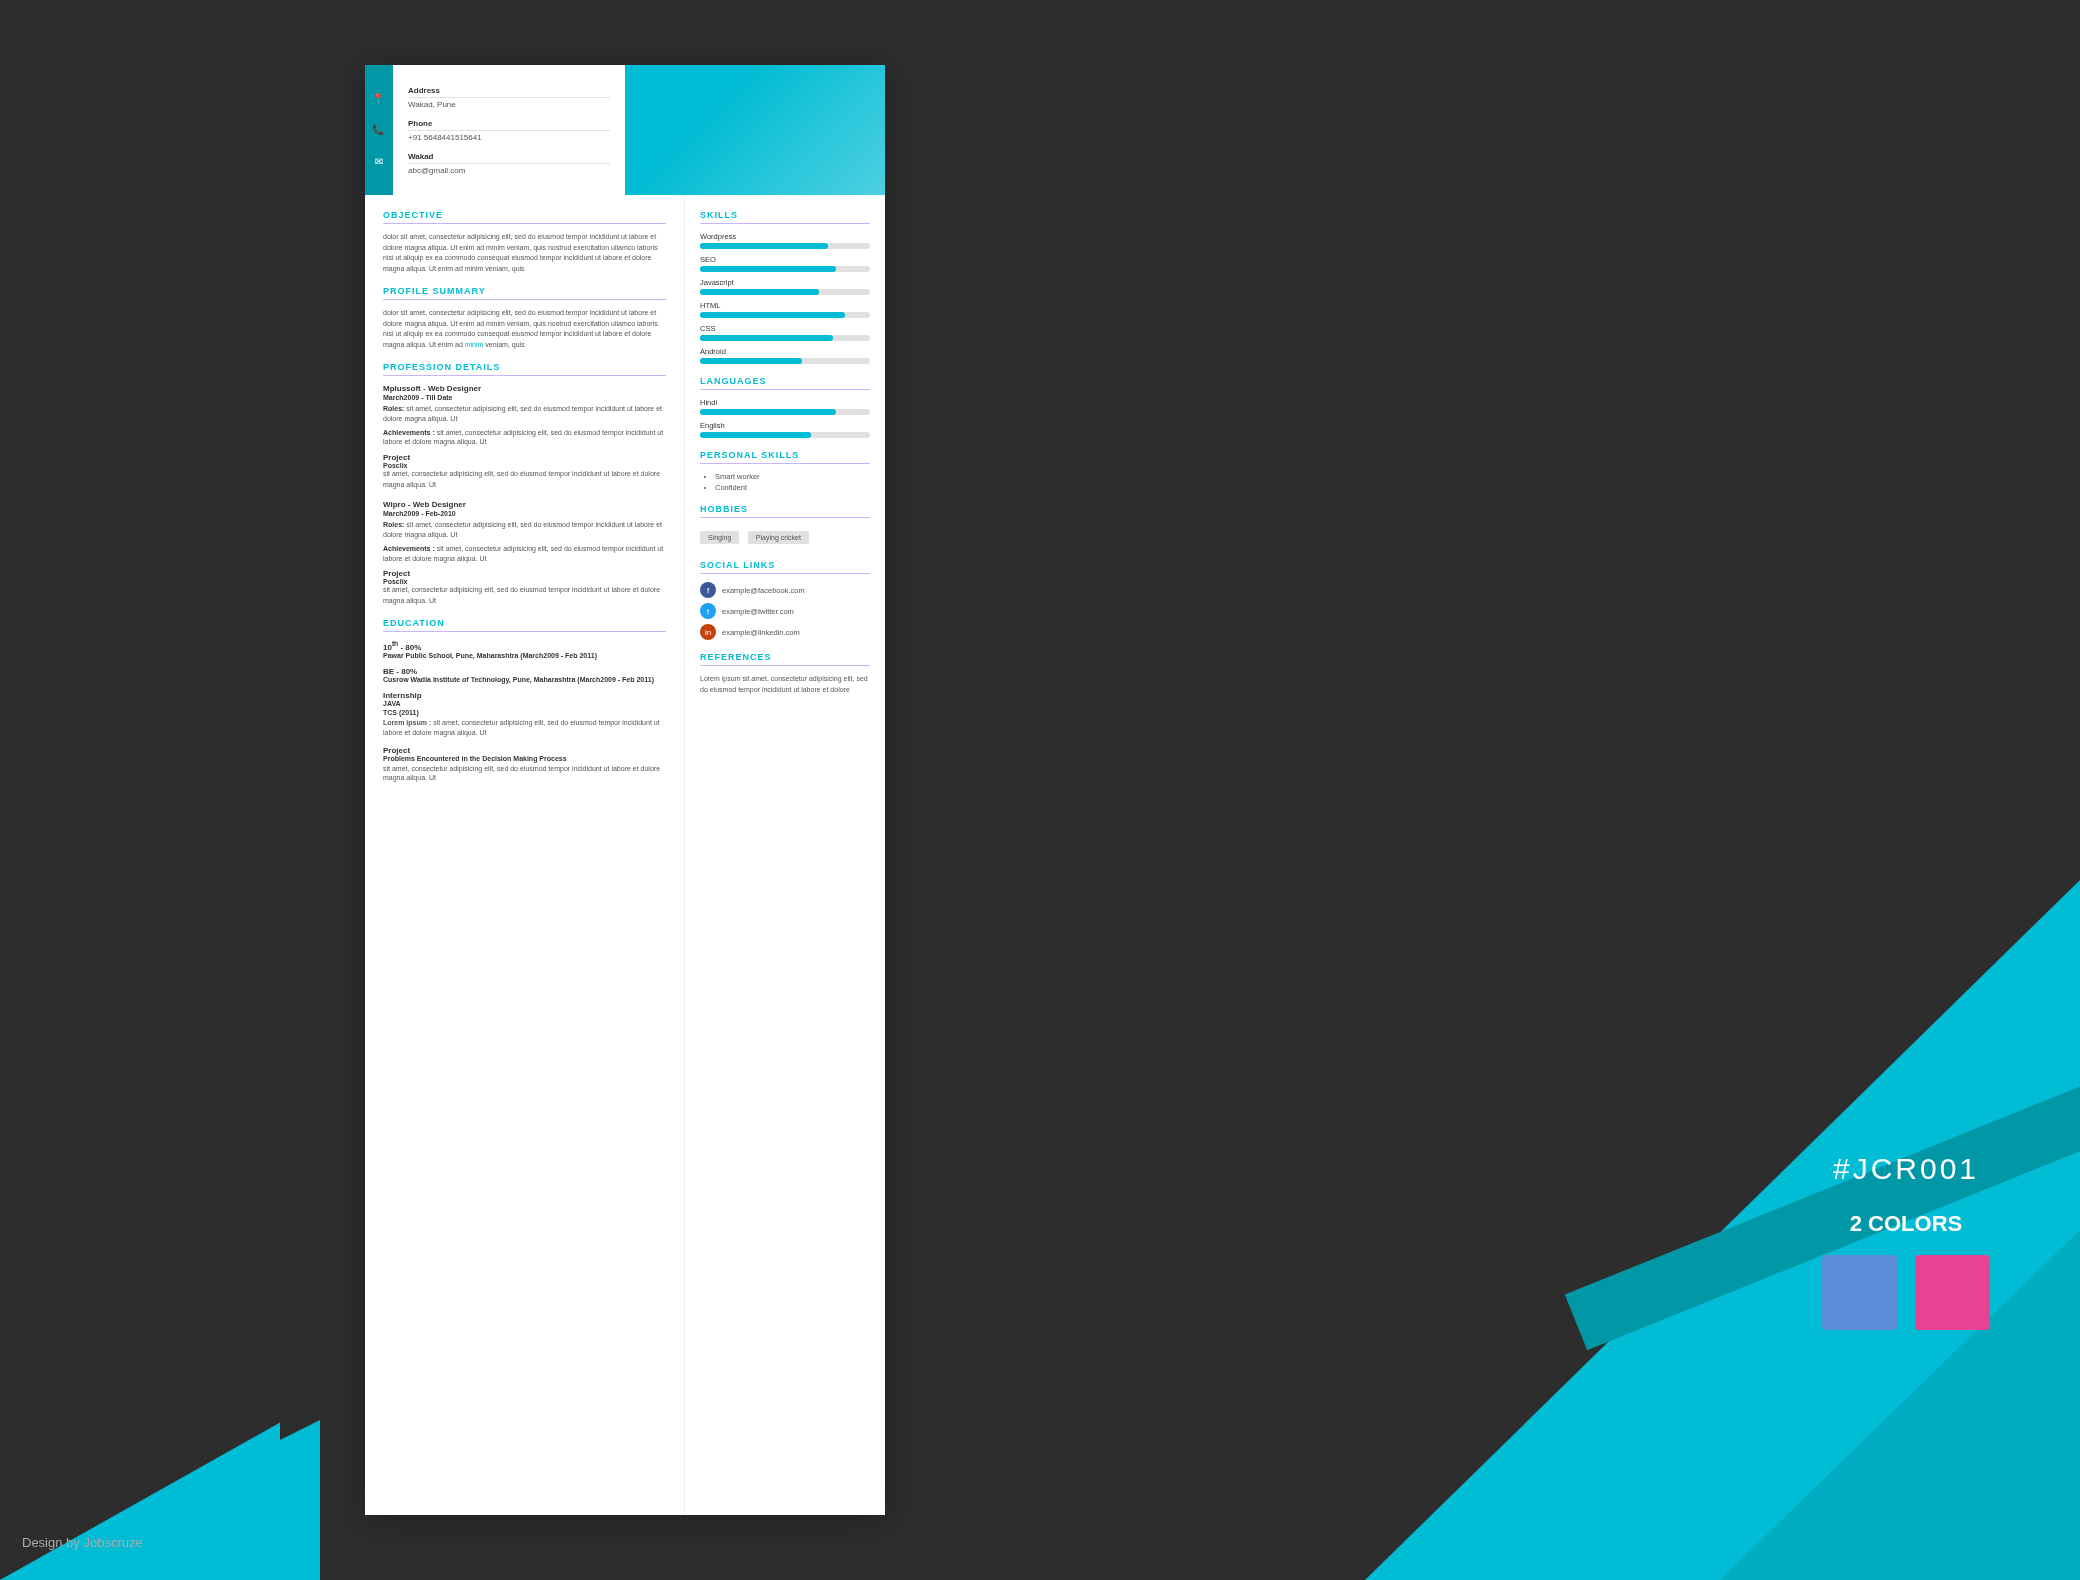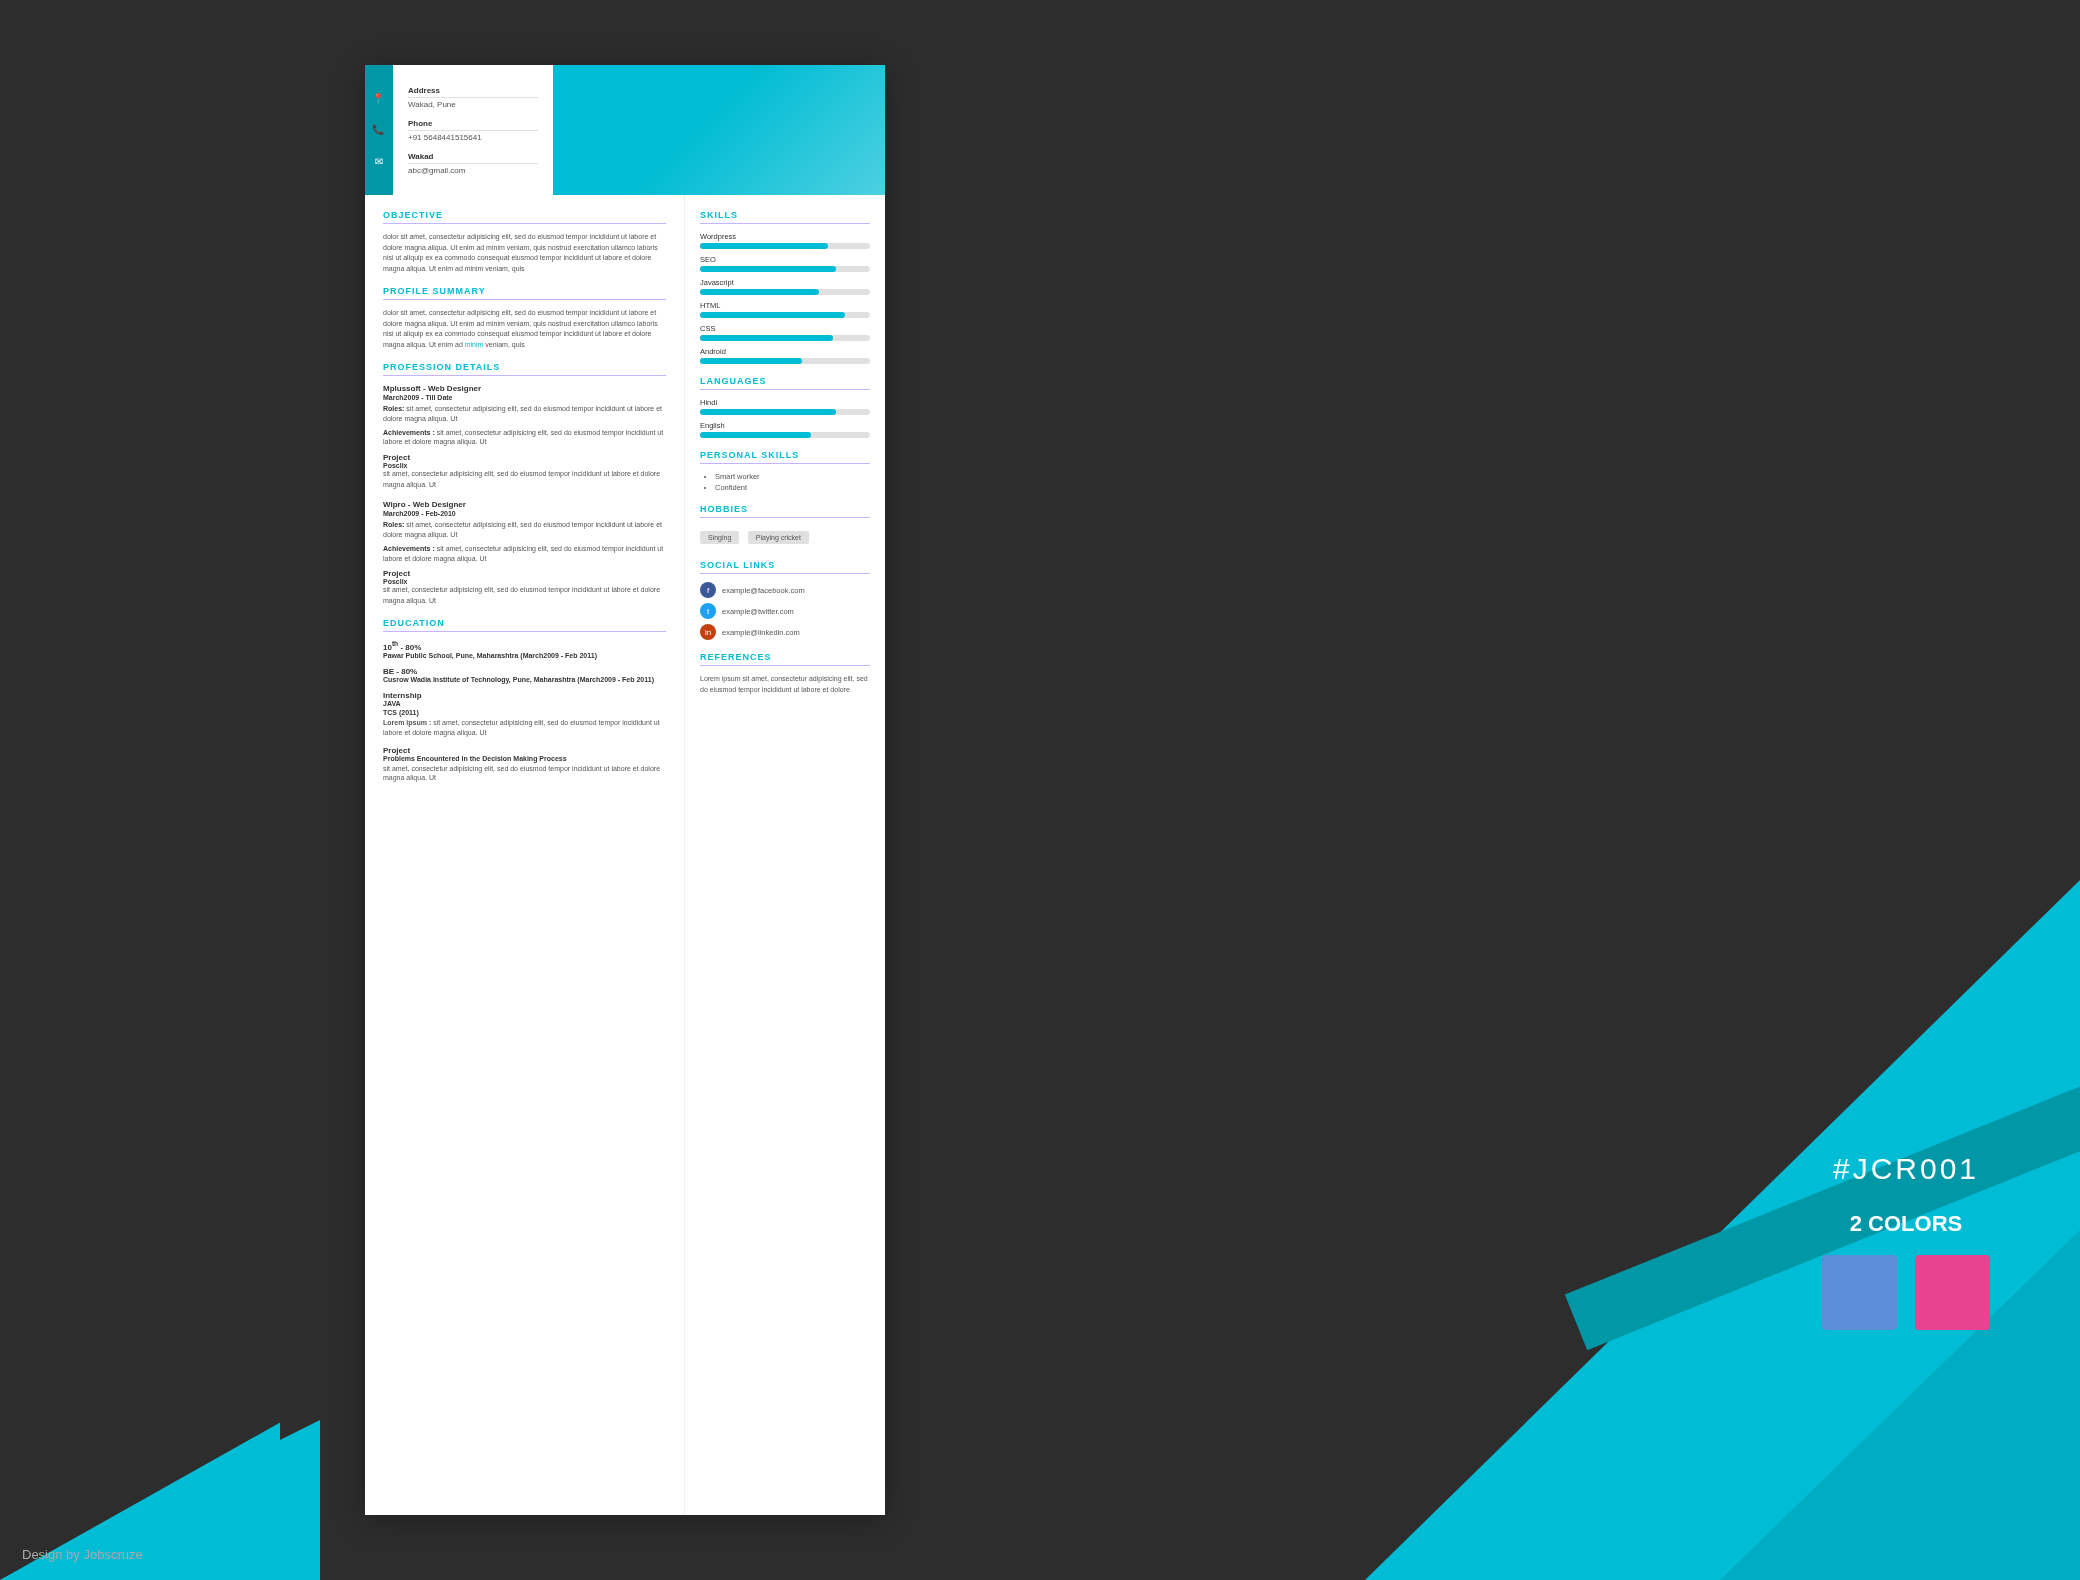--- a/index.html
+++ b/index.html
@@ -93,21 +93,21 @@
 
     .header-title {
       color: rgba(255,255,255,0.9);
       font-size: 10px;
       margin-top: 4px;
       letter-spacing: 2px;
     }
 
     .header-right {
       background: white;
-      width: 160px;
+      width: 232px;
       padding: 12px 15px;
       display: flex;
       flex-direction: column;
       justify-content: center;
       gap: 6px;
     }
 
     .contact-label {
       font-size: 8px;
       font-weight: bold;
@@ -531,13 +531,13 @@
 
 <div style="position:absolute;right:90px;bottom:250px;text-align:center;z-index:5;">
   <div style="font-size:30px;color:white;letter-spacing:3px;margin-bottom:25px;">#JCR001</div>
   <div style="font-size:22px;color:white;font-weight:bold;margin-bottom:18px;">2 COLORS</div>
   <div style="display:flex;gap:18px;justify-content:center;">
     <div style="width:75px;height:75px;background:#5b8dd9;border-radius:4px;"></div>
     <div style="width:75px;height:75px;background:#e84393;border-radius:4px;"></div>
   </div>
 </div>
 
-<div style="position:absolute;bottom:18px;left:22px;color:#aaa;font-size:13px;z-index:5;">Design by Jobscruze</div>
+<div style="position:absolute;bottom:30px;left:22px;color:#aaa;font-size:13px;z-index:5;">Design by Jobscruze</div>
 
 </body></html>

